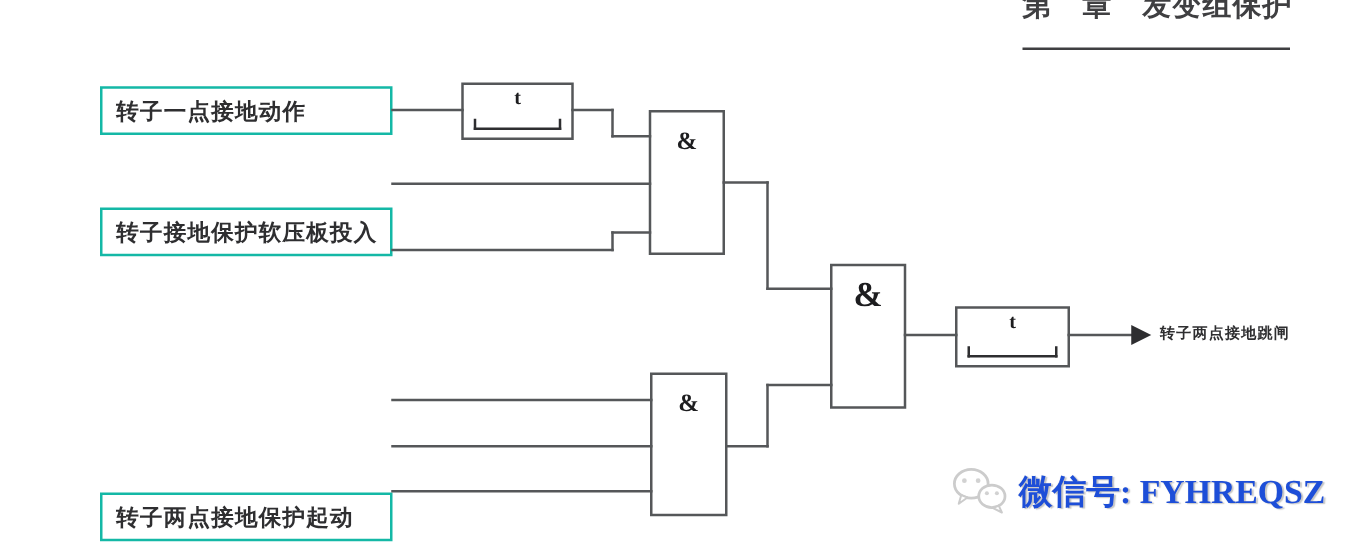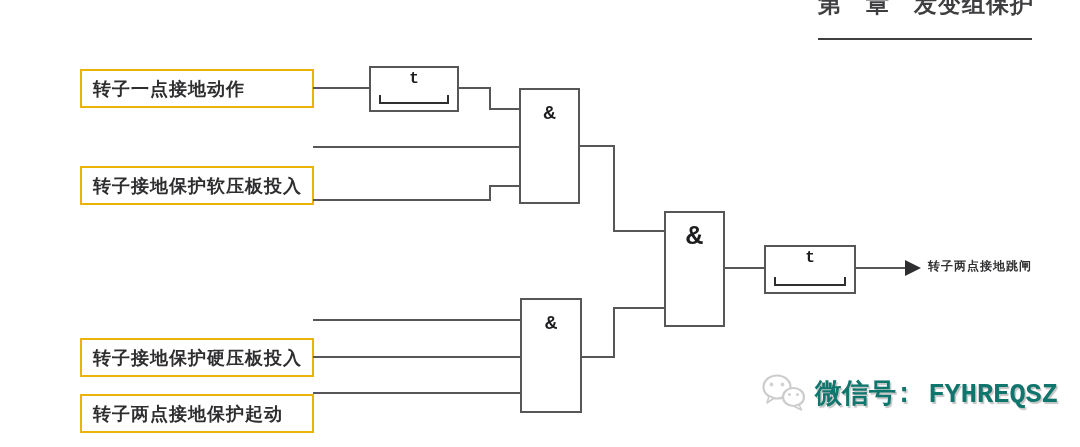--- a/index.html
+++ b/index.html
@@ -1,24 +1,24 @@
 <!DOCTYPE html>
 <html><head>
 <meta charset="utf-8">
 <style>
   html,body{margin:0;padding:0;background:#ffffff;}
   body{overflow:hidden;}
   .stage{
     position:relative;width:1080px;height:447px;background:#ffffff;
-    font-family:Liberation Mono, monospace;overflow:hidden;
+    font-family:Liberation Serif, serif;overflow:hidden;
   }
   
   .inbox{
     position:absolute;left:80px;width:234px;height:39px;box-sizing:border-box;
-    border:2px solid #eab308;background:#ffffff;display:flex;align-items:center;
+    border:2px solid #14b8a6;background:#ffffff;display:flex;align-items:center;
     padding-left:11px;font-size:18px;font-weight:bold;color:#2e2e30;letter-spacing:1px;
     white-space:nowrap;
   }
   .b1{top:69px;} .b2{top:127px;} .b3{top:166px;}
   .b4{top:282px;} .b5{top:338px;} .b6{top:394px;}
   
   .gate{
     position:absolute;box-sizing:border-box;border:2px solid #555759;background:#ffffff;
     text-align:center;color:#1d1d1f;font-weight:bold;
   }
@@ -52,35 +52,34 @@
   .chapter-title{
     position:absolute;left:818px;top:-11px;width:220px;font-size:23px;font-weight:bold;
     color:#3f3f41;letter-spacing:1px;white-space:nowrap;
   }
   .chapter-underline{position:absolute;left:818px;top:38px;width:214px;height:2px;background:#3f3f41;}
   
   .watermark{
     position:absolute;left:760px;top:372px;display:flex;align-items:center;gap:8px;
   }
   .wm-text{
-    font-size:27px;font-weight:bold;color:#0f766e;white-space:nowrap;
+    font-size:27px;font-weight:bold;color:#1d4ed8;white-space:nowrap;
     text-shadow:1.5px 1.5px 1px #c4c4c4, 0 0 1px #e3e3e3;
   }
 </style>
 </head>
 <body>
 
 <div class="stage">
 
   <div class="chapter-title">第　章　发变组保护</div>
   <div class="chapter-underline"></div>
 
   <div class="inbox b1">转子一点接地动作</div>
   <div class="inbox b3">转子接地保护软压板投入</div>
-  <div class="inbox b5">转子接地保护硬压板投入</div>
   <div class="inbox b6">转子两点接地保护起动</div>
 
   <div class="timer t1">
     <span class="tlabel">t</span>
     <span class="trange"></span>
   </div>
 
   <div class="timer t2">
     <span class="tlabel">t</span>
     <span class="trange"></span>

